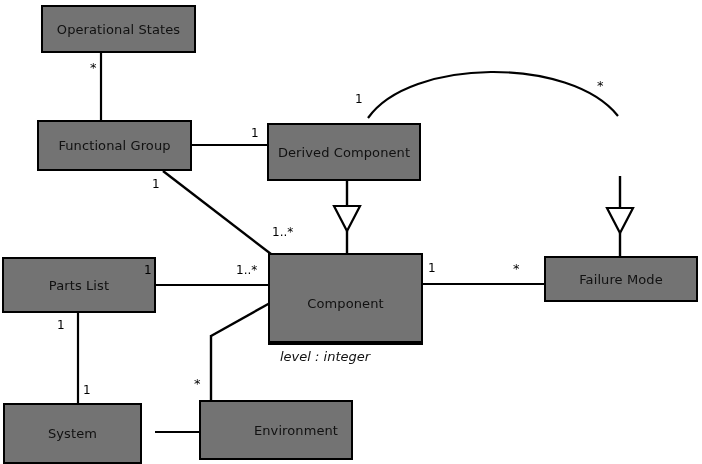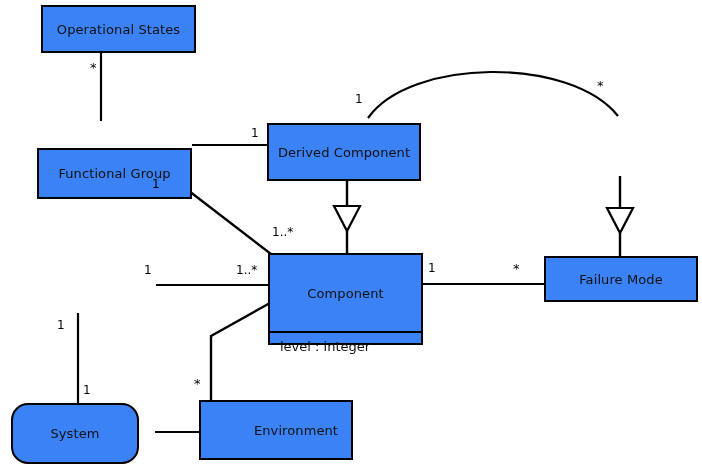--- a/index.html
+++ b/index.html
@@ -22,21 +22,21 @@
     position: absolute;
     left: 0;
     top: 0;
     width: 702px;
     height: 464px;
   }
   .uml-class {
     position: absolute;
     box-sizing: border-box;
     border: 2px solid #000000;
-    background: #3b82f6;
+    background: #737373;
     z-index: 5;
   }
   .uml-name-compartment {
     display: flex;
     align-items: center;
     justify-content: center;
     box-sizing: border-box;
     width: 100%;
     height: 100%;
     text-align: center;
@@ -101,40 +101,43 @@
     <line x1="155" y1="432" x2="200" y2="432" stroke="#000000" stroke-width="2.2"></line>
 
     <line x1="270" y1="303" x2="211" y2="336" stroke="#000000" stroke-width="2.4"></line>
     <line x1="211" y1="335" x2="211" y2="401" stroke="#000000" stroke-width="2.4"></line>
   </svg>
 
   <div class="uml-class" style="left:41px; top:5px; width:155px; height:48px;">
     <div class="uml-name-compartment">Operational States</div>
   </div>
 
-  <div class="uml-class" style="left:37px; top:120px; width:155px; height:51px;margin-top:28px;">
+  <div class="uml-class" style="left:37px; top:120px; width:155px; height:51px;">
     <div class="uml-name-compartment">Functional Group</div>
   </div>
 
   <div class="uml-class" style="left:267px; top:123px; width:154px; height:58px;">
     <div class="uml-name-compartment">Derived Component</div>
   </div>
 
 
+  <div class="uml-class" style="left:2px; top:257px; width:154px; height:56px;">
+    <div class="uml-name-compartment">Parts List</div>
+  </div>
 
   <div class="uml-class has-attrs" style="left:268px; top:253px; width:155px; height:92px;">
-    <div class="uml-name-compartment" style="height:76px;">Component</div>
-    <div class="uml-attr-compartment" style="height:28px;">level : integer</div>
+    <div class="uml-name-compartment" style="height:76px;margin-top:10px;">Component</div>
+    <div class="uml-attr-compartment" style="height:28px;font-style:italic;">level : integer</div>
   </div>
 
   <div class="uml-class" style="left:544px; top:256px; width:154px; height:46px;">
     <div class="uml-name-compartment">Failure Mode</div>
   </div>
 
-  <div class="uml-class" style="left:11px; top:403px; width:128px; height:61px;border-radius:17px;">
+  <div class="uml-class" style="left:3px; top:403px; width:139px; height:61px;">
     <div class="uml-name-compartment">System</div>
   </div>
 
   <div class="uml-class" style="left:199px; top:400px; width:154px; height:60px;padding-left:40px;">
     <div class="uml-name-compartment">Environment</div>
   </div>
 
   <span class="mult-label mult-star" style="left:90px; top:61px;">*</span>
 
   <span class="mult-label" style="left:251px; top:127px;">1</span>

